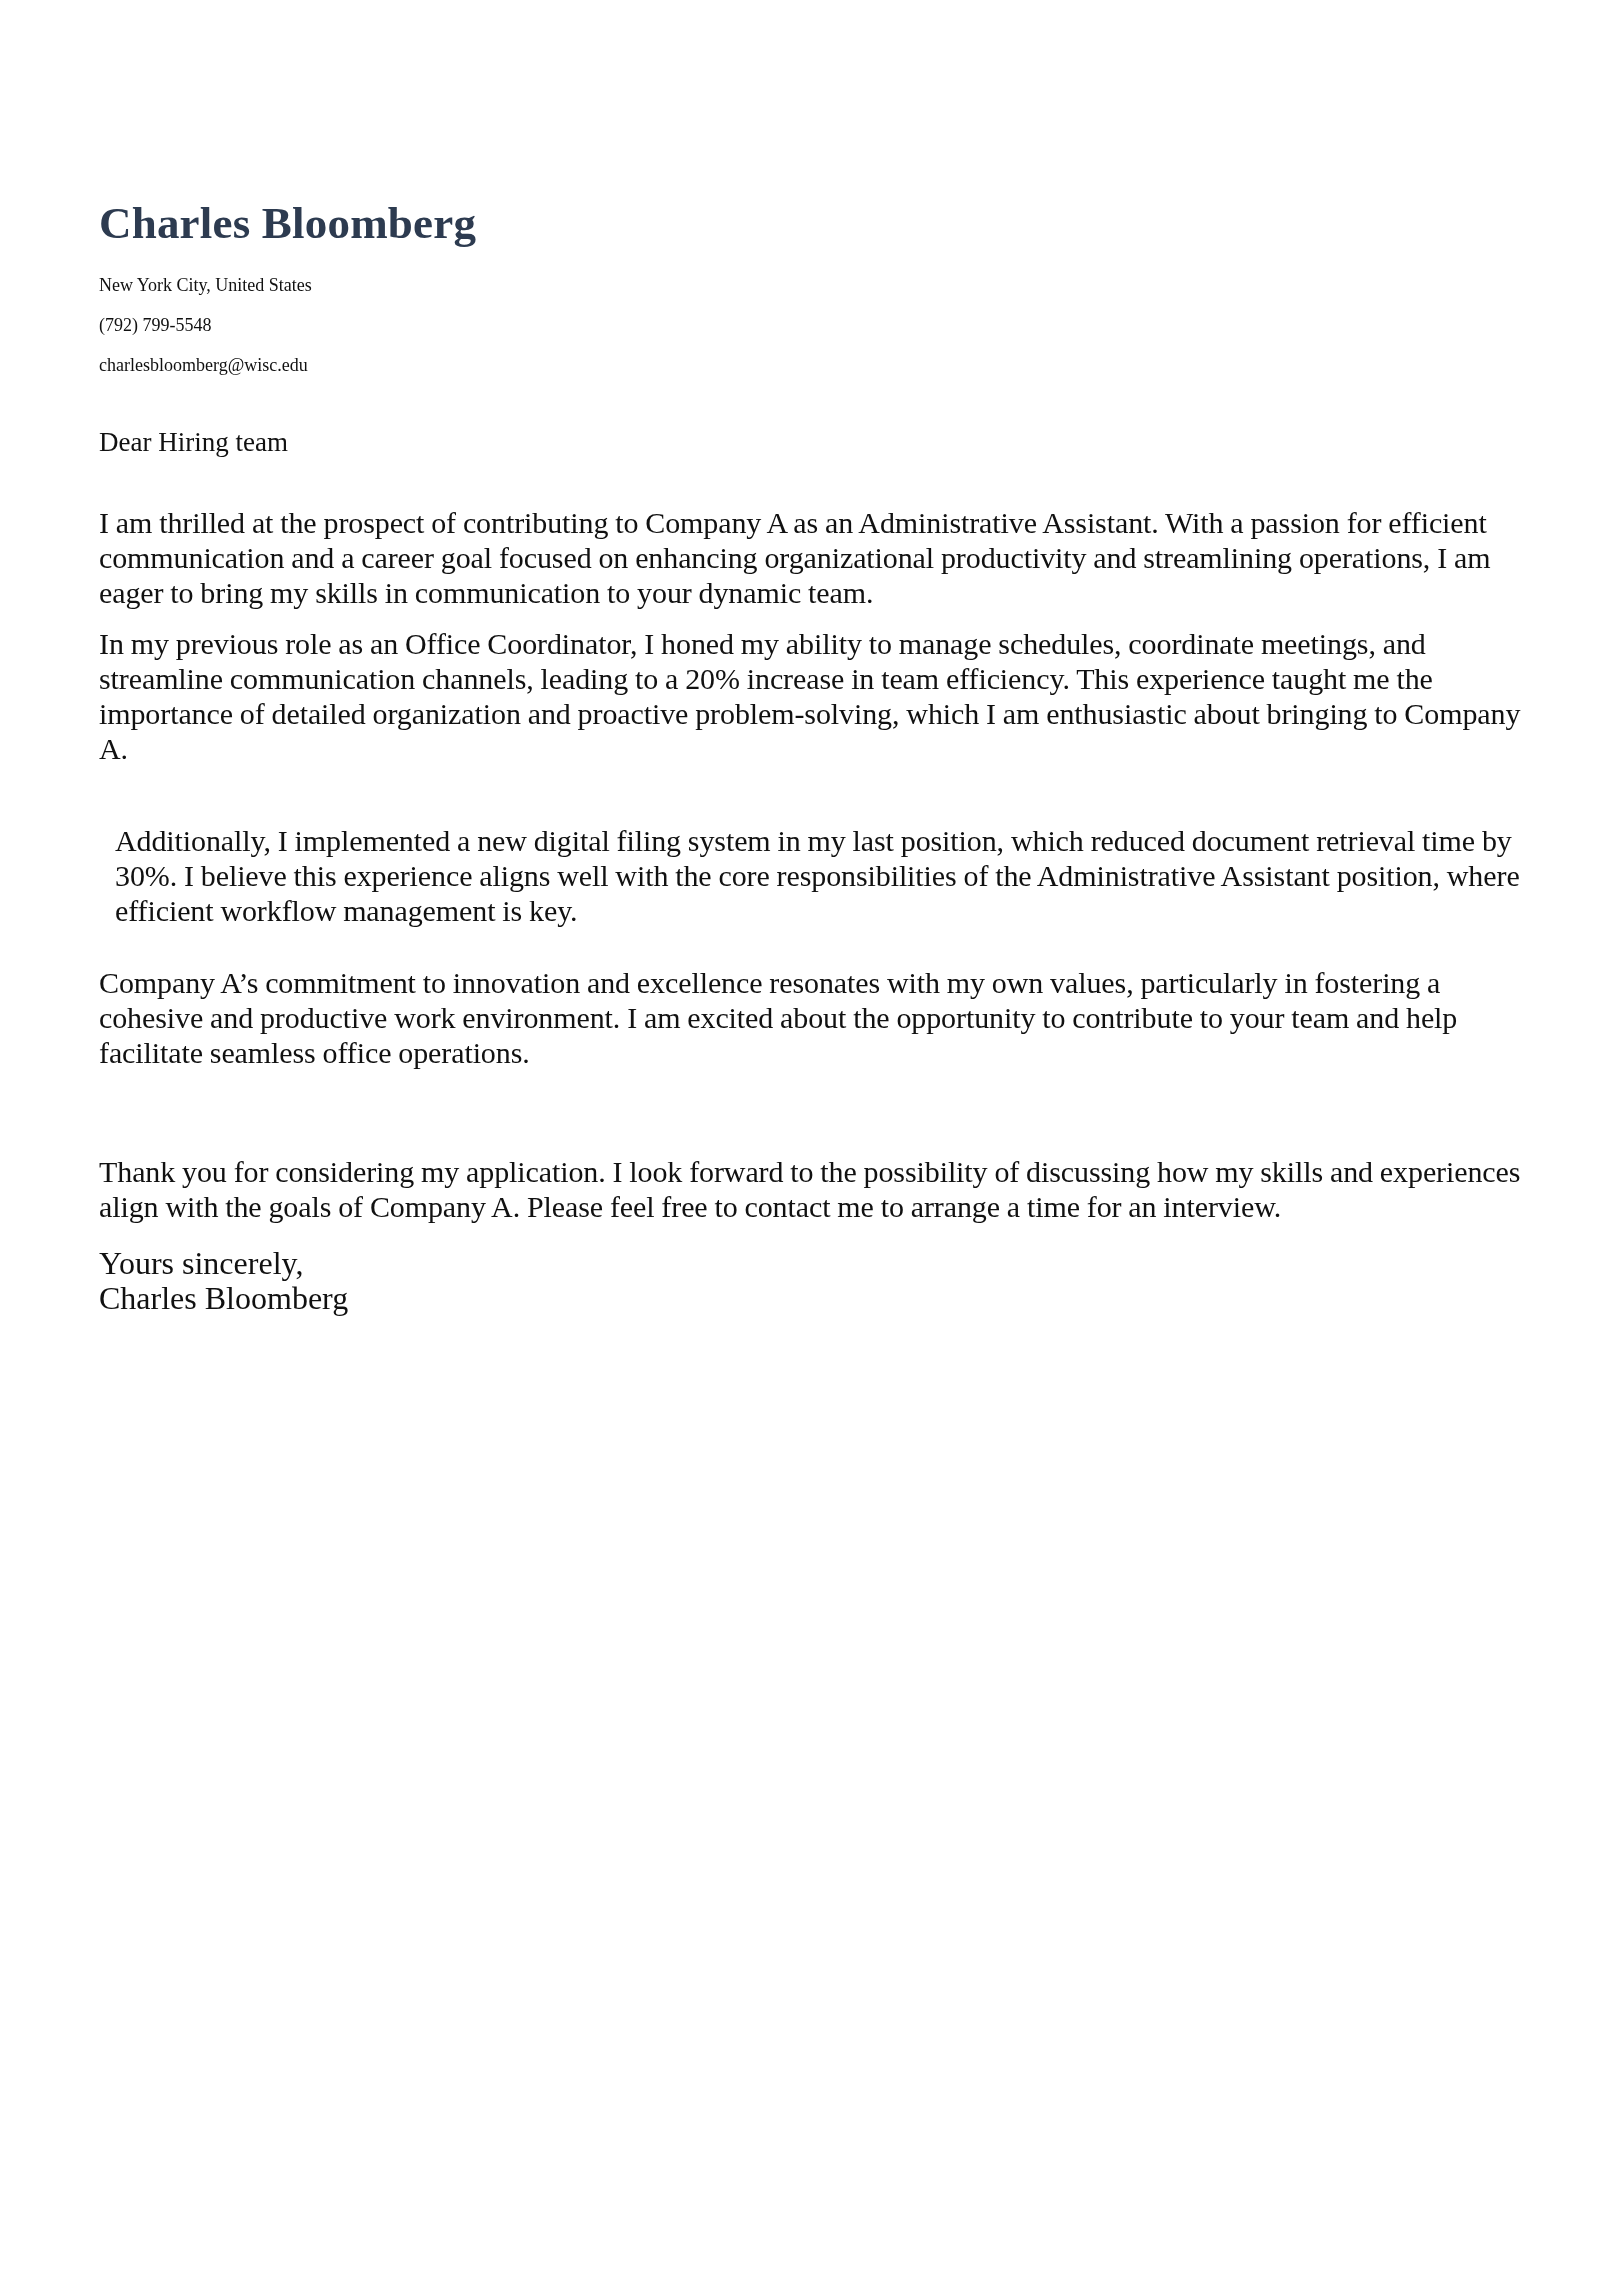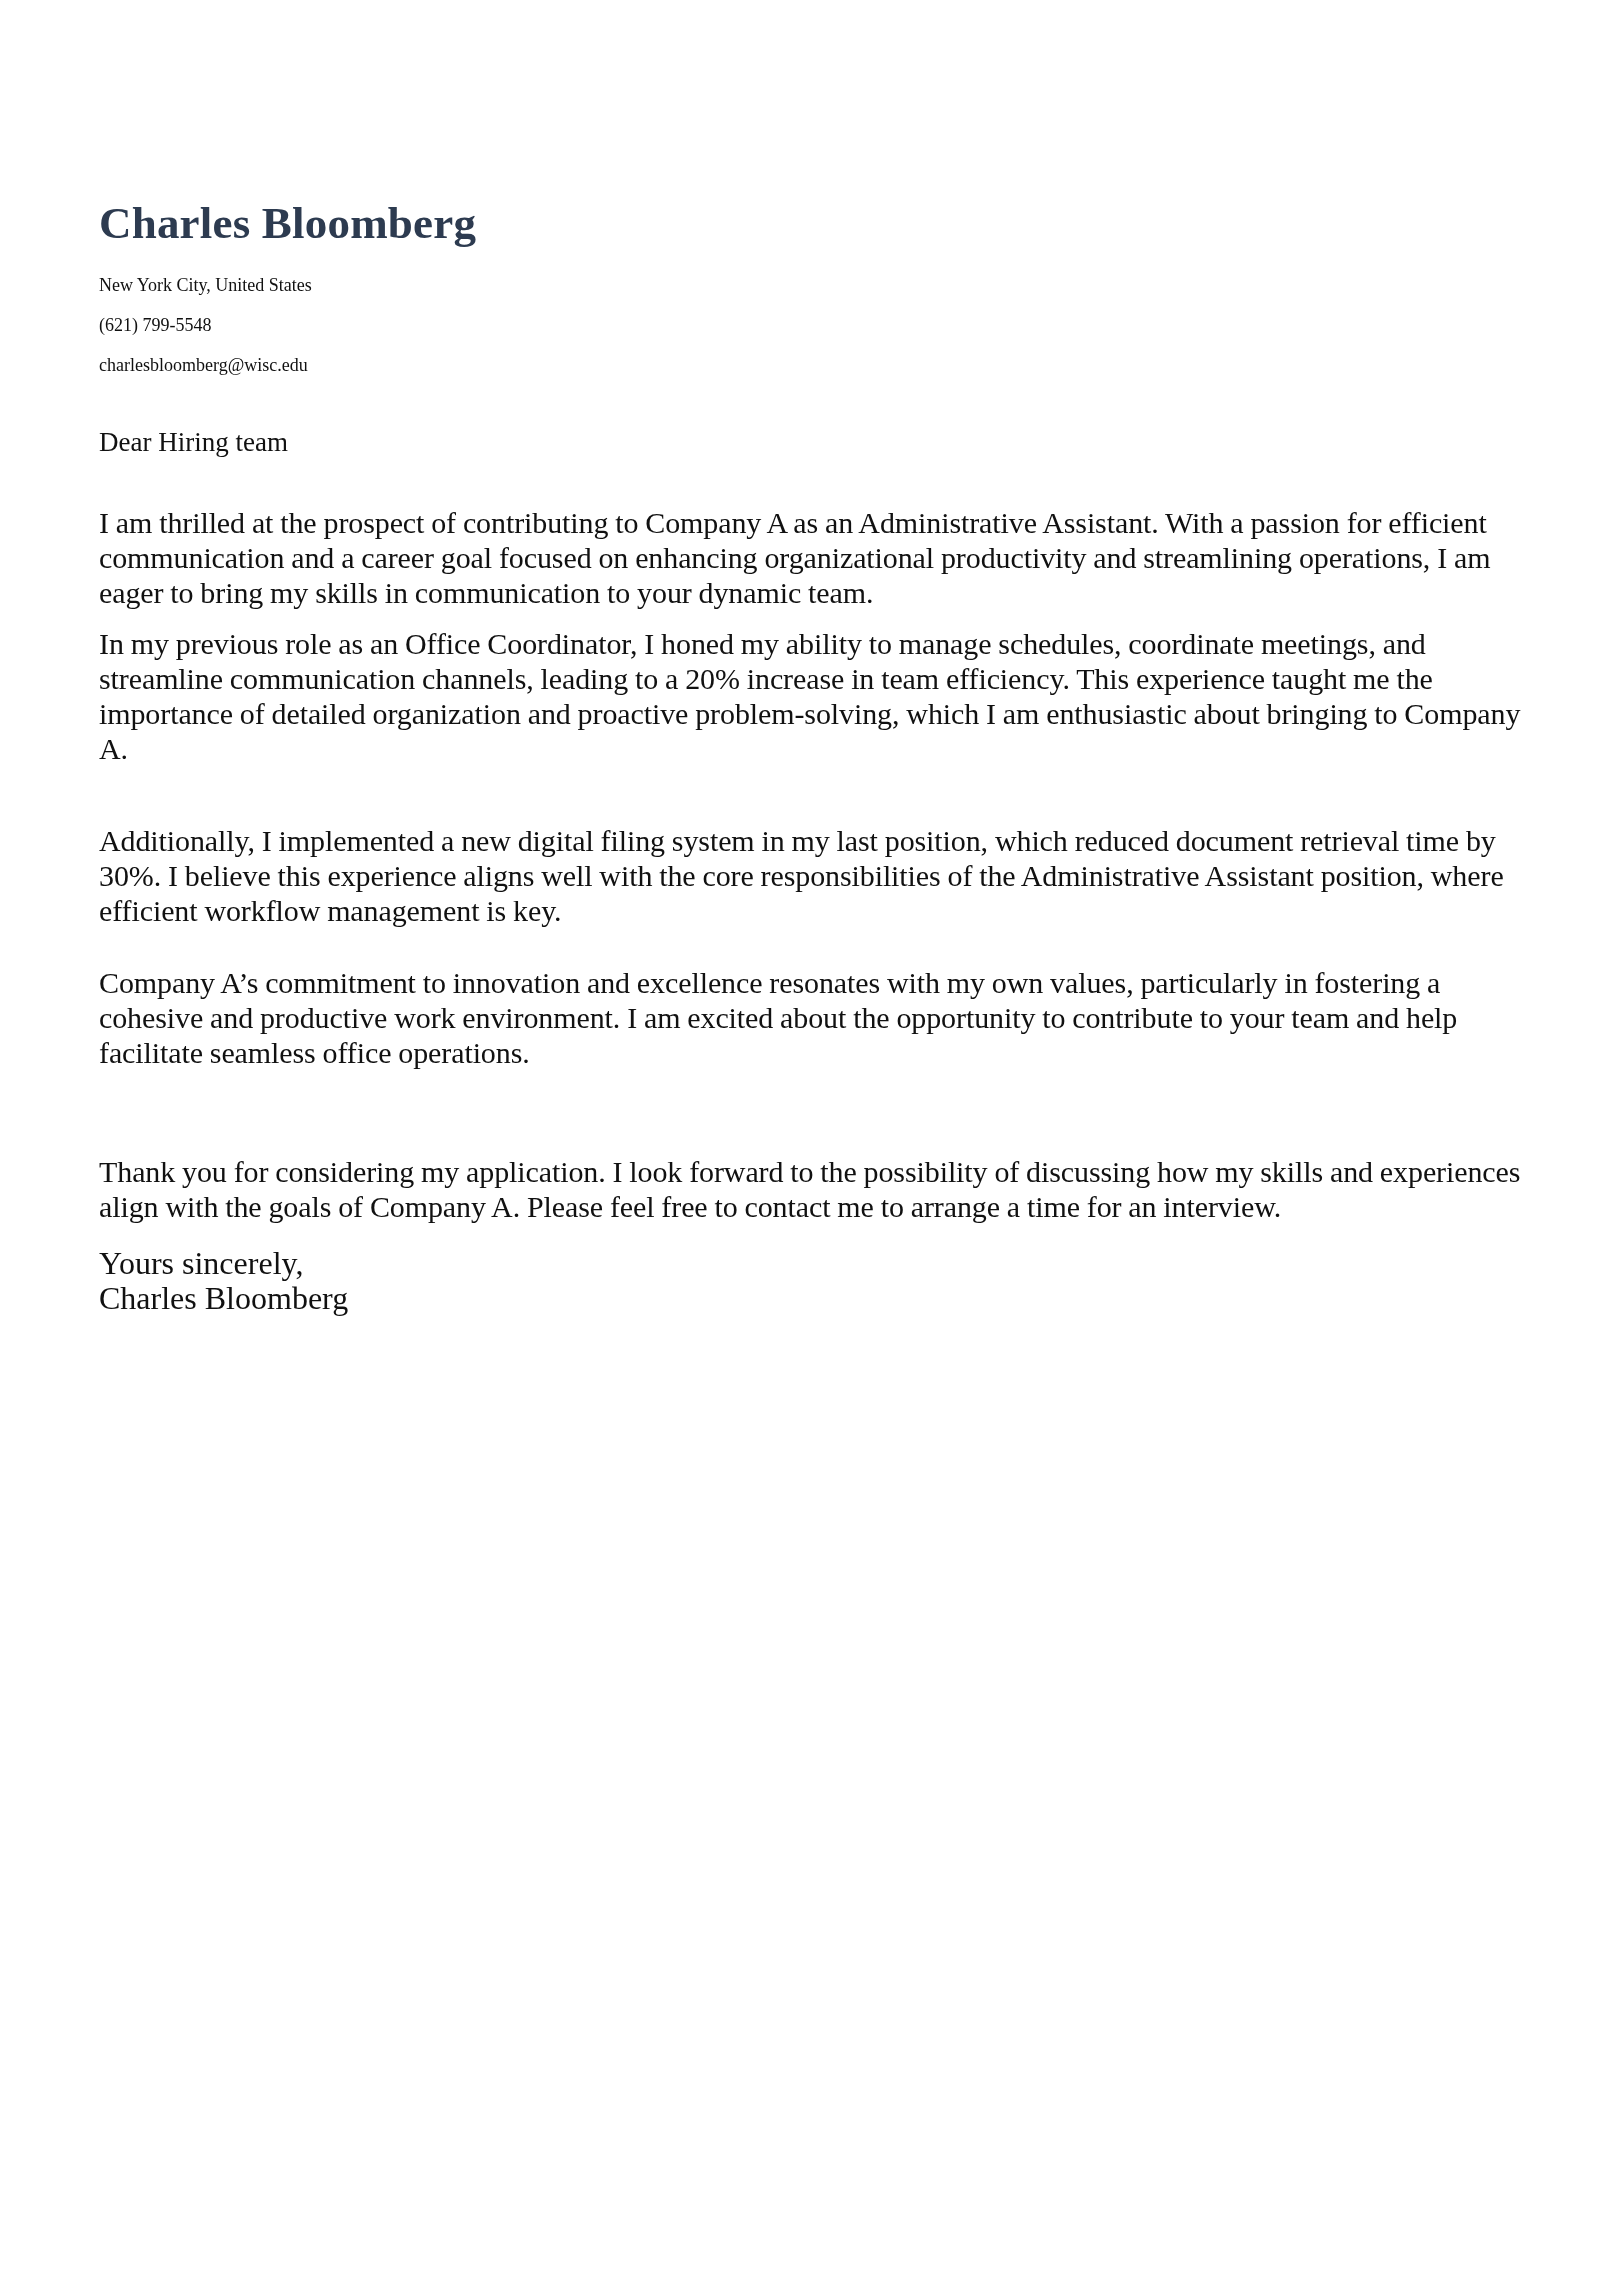--- a/index.html
+++ b/index.html
@@ -54,41 +54,41 @@
     left: 0;
     width: 1431px;
     font-size: 30px;
     line-height: 35px;
     margin: 0;
     letter-spacing: -0.1px;
     word-spacing: -0.5px;
   }
   .p1 { top: 505px; }
   .p2 { top: 626px; font-family: Liberation Serif, serif; }
-  .p3 { top: 823px; }
+  .p3 { top: 823px; margin-left: 16px; }
   .p4 { top: 965px; font-family: Liberation Serif, serif; }
   .p5 { top: 1154px; }
   .closing {
     position: absolute;
     top: 1246px;
     left: 0;
     font-size: 32px;
     line-height: 35px;
   }
   .closing div { white-space: nowrap; }
 </style>
 </head>
 <body>
 
 <div class="page">
   <h1 class="name">Charles Bloomberg</h1>
 
   <div class="contact">
     <div>New York City, United States</div>
-    <div>(621) 799-5548</div>
+    <div>(792) 799-5548</div>
     <div>charlesbloomberg@wisc.edu</div>
   </div>
 
   <div class="salutation">Dear Hiring team</div>
 
   <p class="para p1">I am thrilled at the prospect of contributing to Company A as an Administrative Assistant. With a passion for efficient communication and a career goal focused on enhancing organizational productivity and streamlining operations, I am eager to bring my skills in communication to your dynamic team.</p>
   <p class="para p2">In my previous role as an Office Coordinator, I honed my ability to manage schedules, coordinate meetings, and streamline communication channels, leading to a 20% increase in team efficiency. This experience taught me the importance of detailed organization and proactive problem-solving, which I am enthusiastic about bringing to Company A.</p>
   <p class="para p3">Additionally, I implemented a new digital filing system in my last position, which reduced document retrieval time by 30%. I believe this experience aligns well with the core responsibilities of the Administrative Assistant position, where efficient workflow management is key.</p>
   <p class="para p4">Company A’s commitment to innovation and excellence resonates with my own values, particularly in fostering a cohesive and productive work environment. I am excited about the opportunity to contribute to your team and help facilitate seamless office operations.</p>
   <p class="para p5">Thank you for considering my application. I look forward to the possibility of discussing how my skills and experiences align with the goals of Company A. Please feel free to contact me to arrange a time for an interview.</p>

